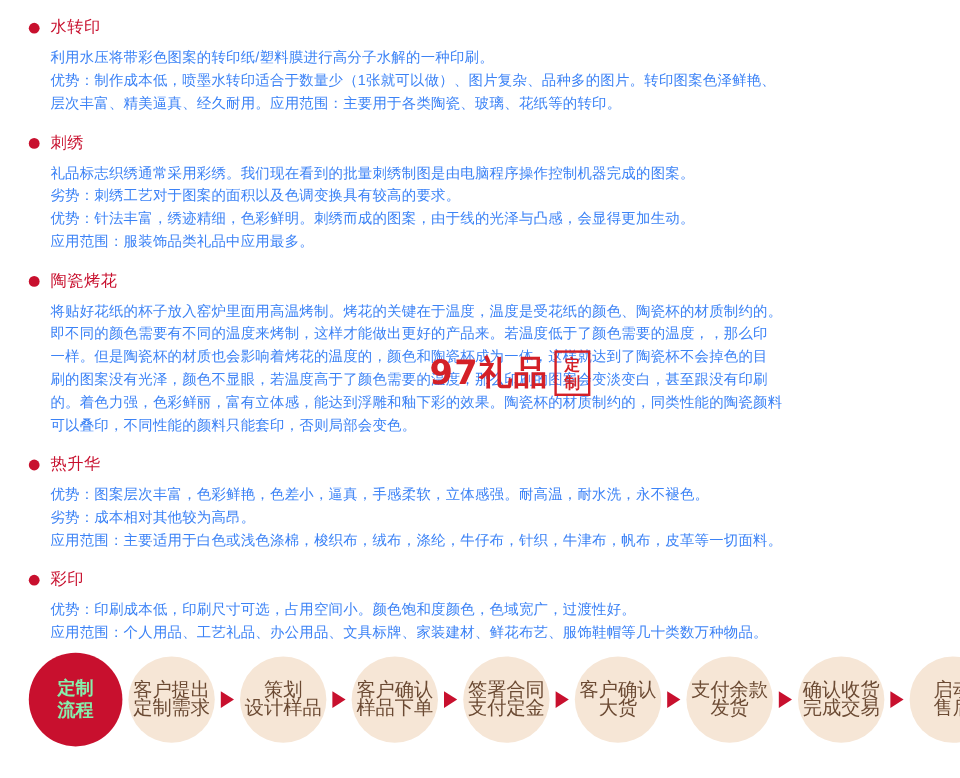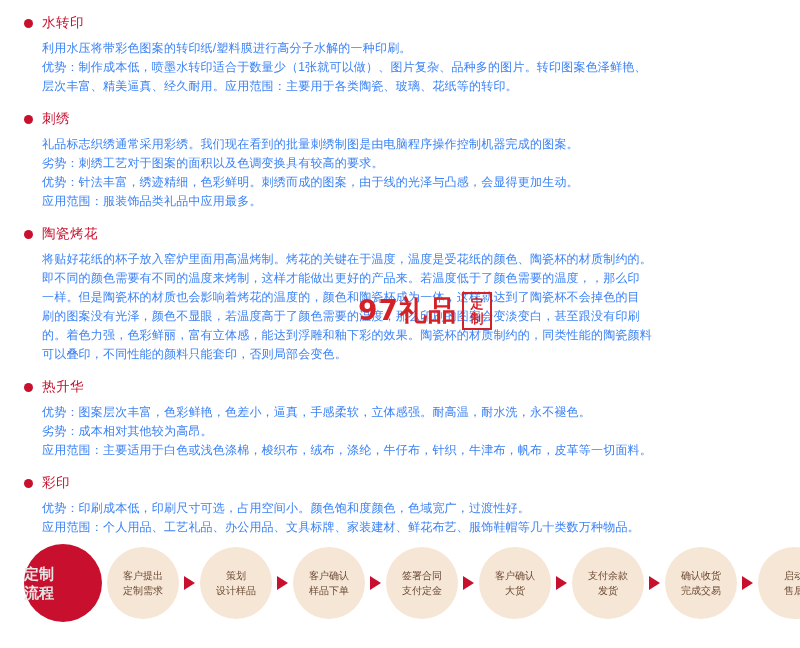--- a/index.html
+++ b/index.html
@@ -90,40 +90,41 @@
     width: 756px;
     height: 78px;
     display: flex;
     align-items: center;
   }
   .flow-badge {
     width: 78px;
     height: 78px;
     border-radius: 50%;
     background: #c8102e;
-    color: #e5e5e5;
+    color: #86efac;
     display: flex;
     flex-direction: column;
+    align-items: center;
     justify-content: center;
     font-size: 15px;
     font-weight: bold;
     line-height: 19px;
     flex: none;
   }
   .flow-step {
     width: 72px;
     height: 72px;
     border-radius: 50%;
     background: #f6e6d6;
     color: #6b4a33;
     display: flex;
     flex-direction: column;
     align-items: center;
     justify-content: center;
-    font-size: 10px;
+    font-size: 16px;
     line-height: 15px;
     text-align: center;
     flex: none;
   }
   .flow-arrow {
     width: 0;
     height: 0;
     border-top: 7px solid transparent;
     border-bottom: 7px solid transparent;
     border-left: 11px solid #c8102e;

